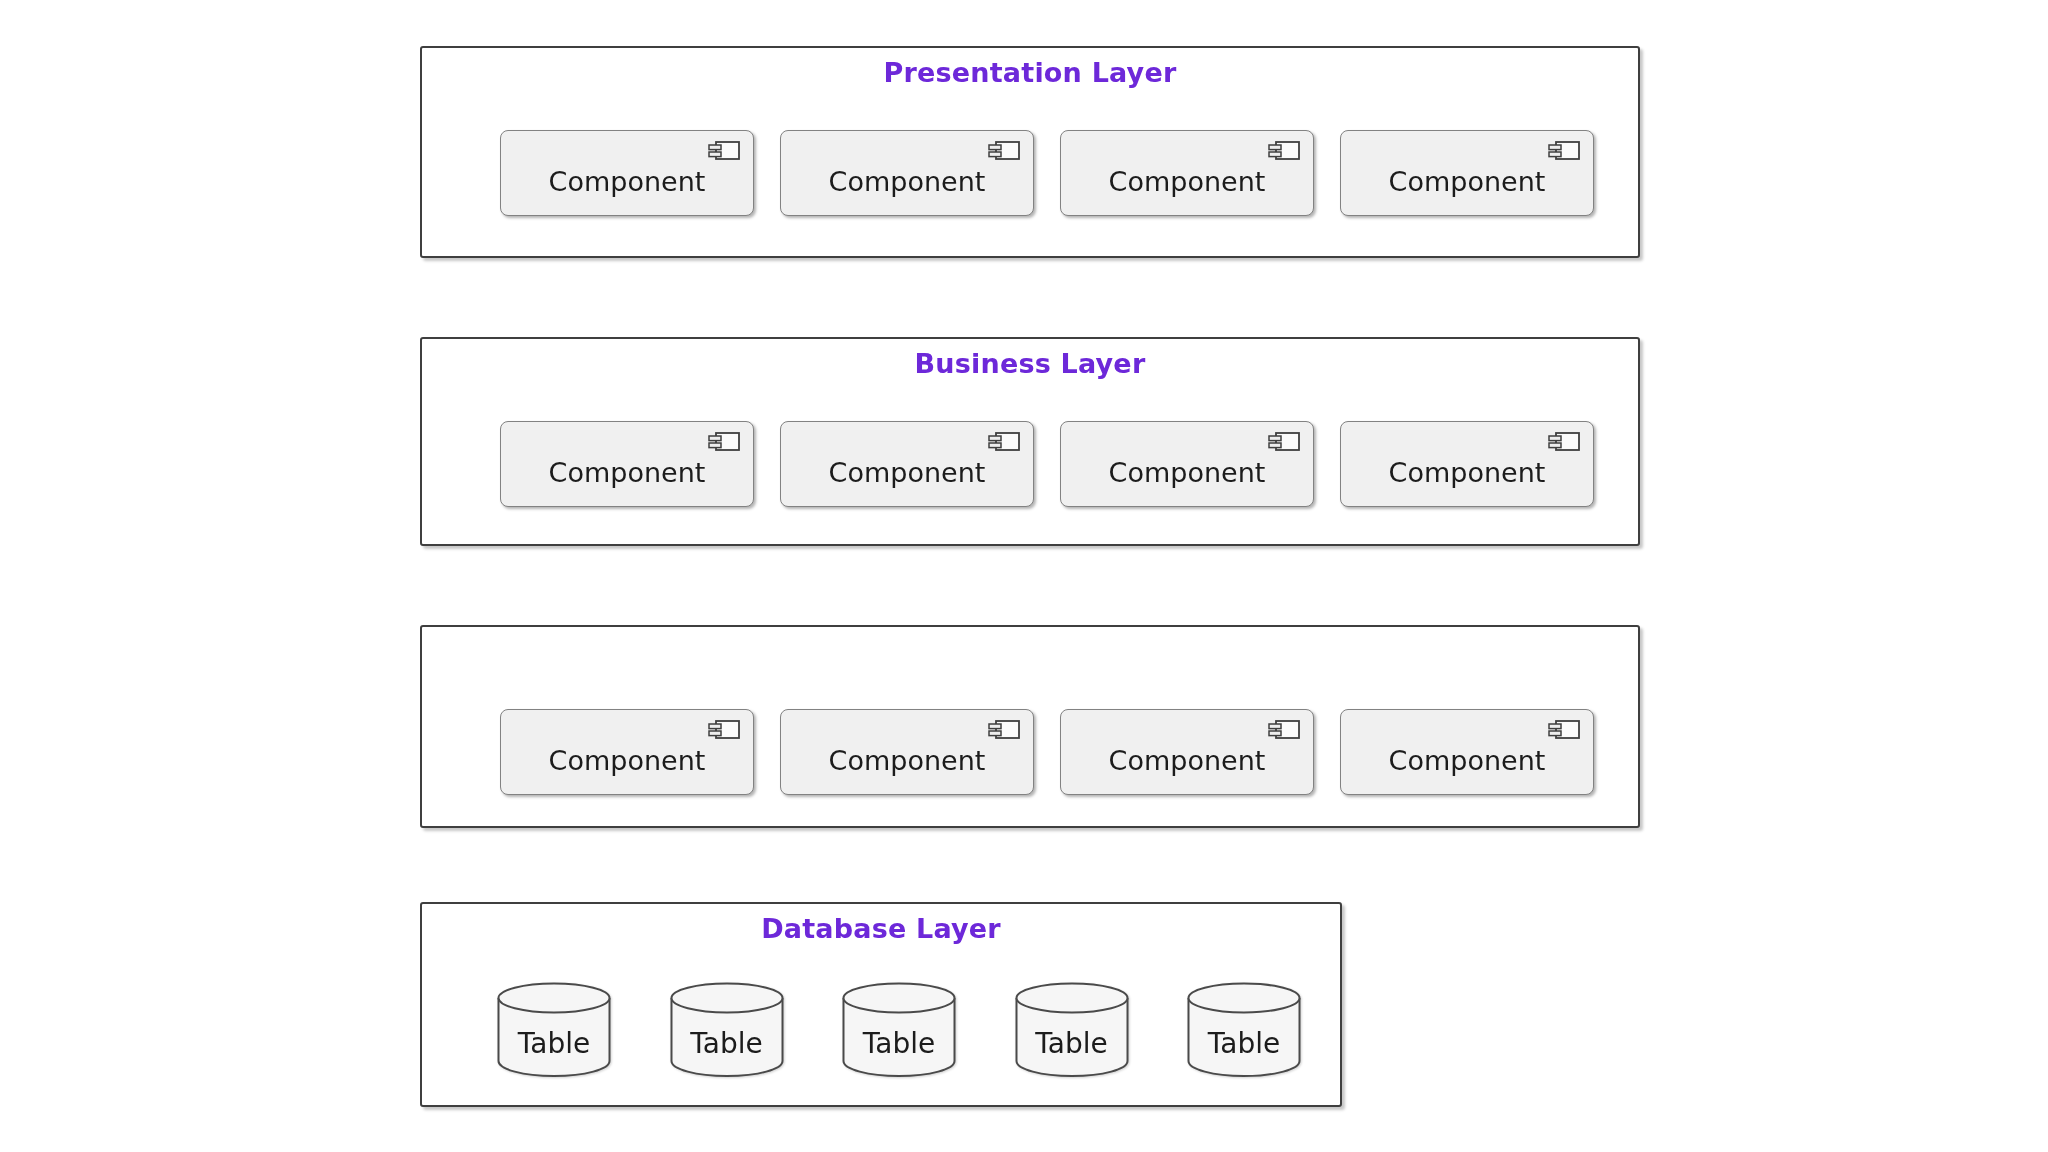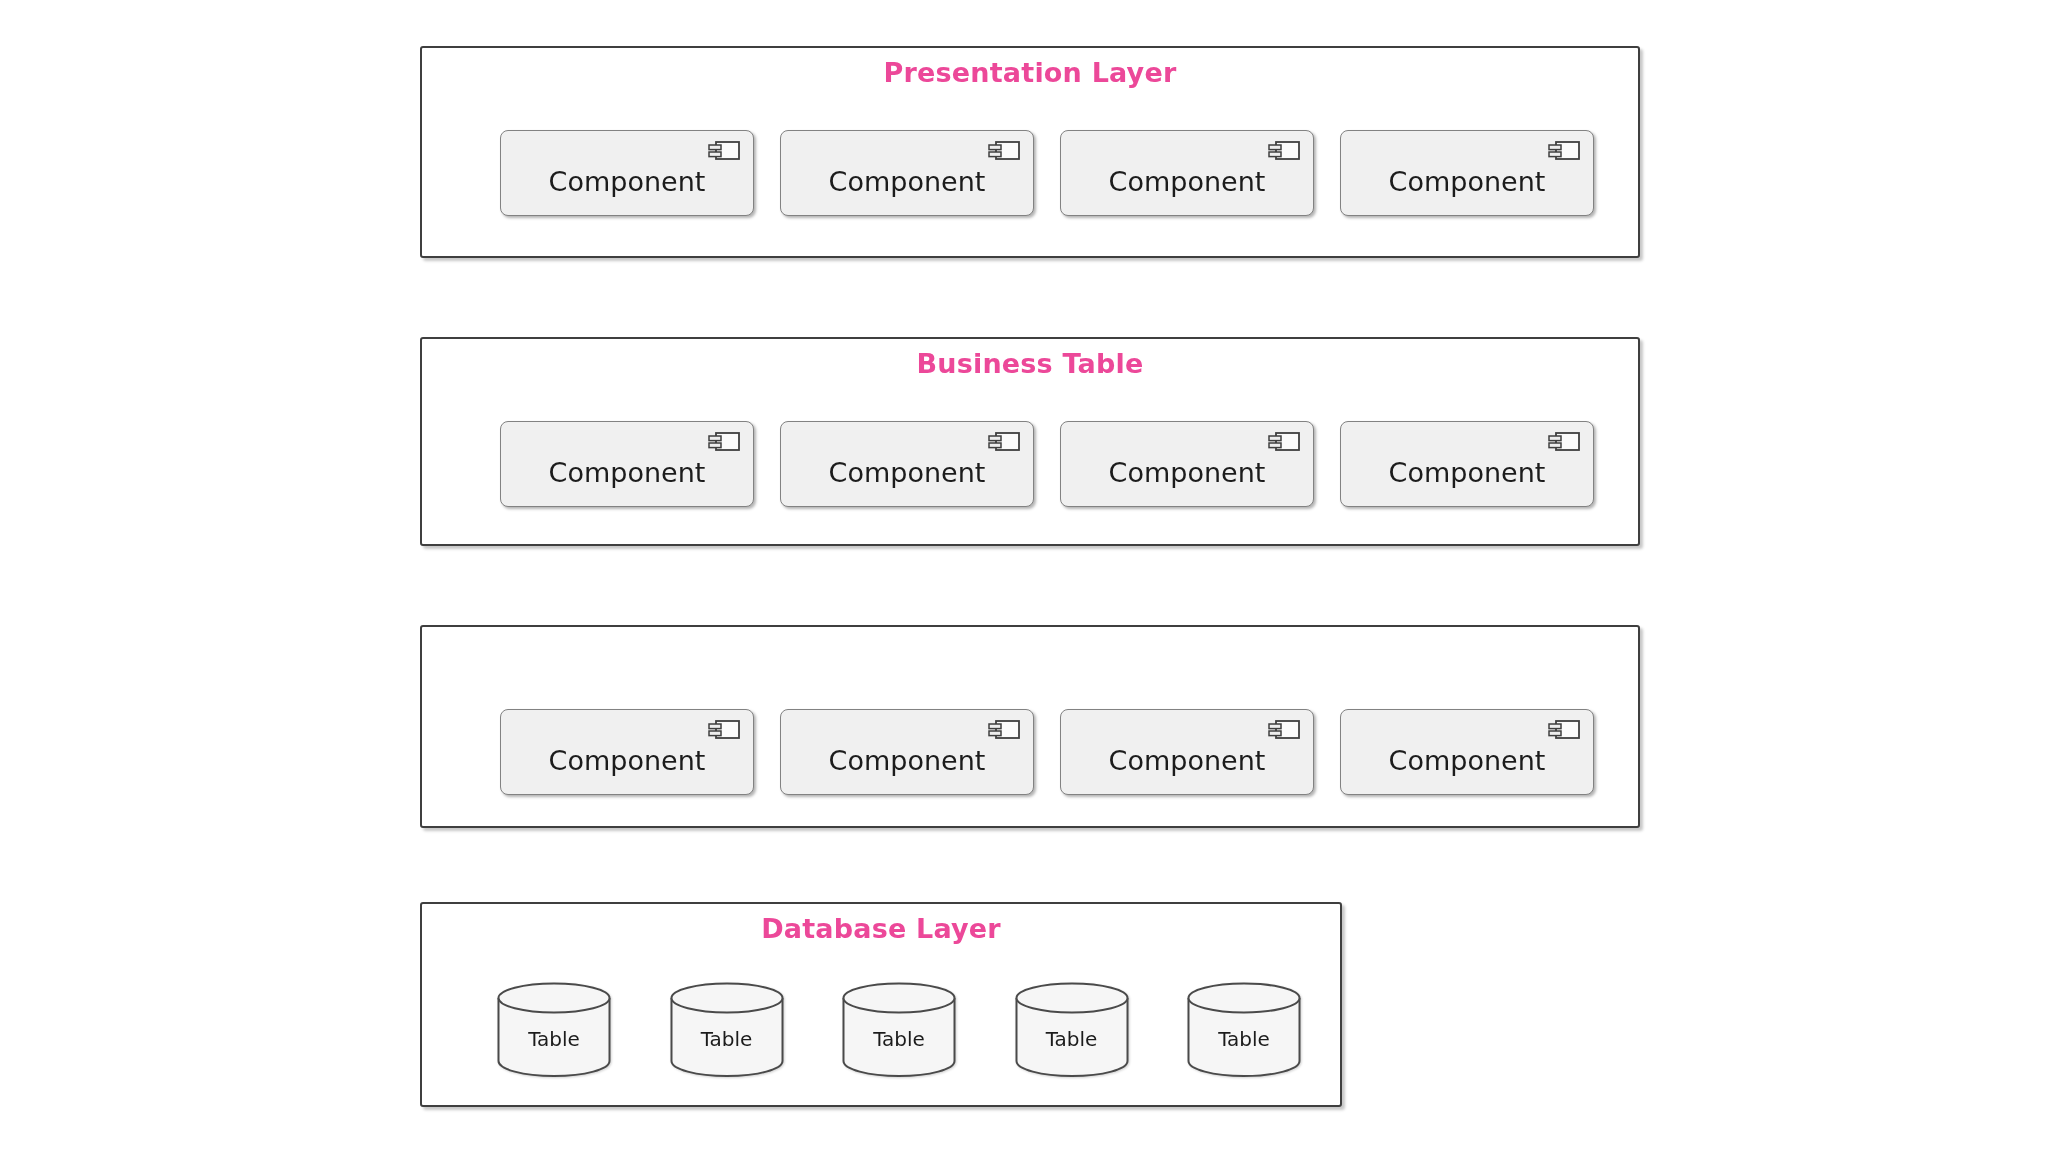--- a/index.html
+++ b/index.html
@@ -25,21 +25,21 @@
   .layer-business     { top: 337px; height: 209px; }
   .layer-persistence  { top: 625px; height: 203px; }
   .layer-database     { top: 902px; height: 205px; width: 922px; }
 
   .layer-title {
     padding-top: 9px;
     text-align: center;
     font-size: 27px;
     font-weight: bold;
     letter-spacing: 0.2px;
-    color: #ec4899;
+    color: #6d28d9;
   }
 
   .comp-row {
     position: absolute;
     top: 82px; left: 78px; right: 44px;
     display: flex;
     justify-content: space-between;
   }
   .component {
     position: relative;
@@ -62,21 +62,21 @@
     top: 77px; left: 74px; right: 38px;
     display: flex;
     justify-content: space-between;
   }
   .cylinder { position: relative; width: 116px; height: 98px; }
   .cylinder svg { display: block; filter: drop-shadow(1px 1px 1px rgba(0,0,0,0.18)); }
   .cyl-label {
     position: absolute;
     top: 46px; left: 0; right: 0;
     text-align: center;
-    font-size: 20px;
+    font-size: 28px;
     color: #1c1c1c;
   }
 </style>
 </head>
 <body>
 
 <div class="canvas">
 
   <section class="layer layer-presentation">
     <h2 class="layer-title">Presentation Layer</h2>
@@ -118,21 +118,21 @@
             <rect x="3" y="6" width="12" height="4.6" fill="#ededed" stroke="#3f3f3f" stroke-width="1.5"></rect>
             <rect x="3" y="13" width="12" height="4.6" fill="#ededed" stroke="#3f3f3f" stroke-width="1.5"></rect>
           </svg>
         </span>
         <span class="comp-label">Component</span>
       </div>
     </div>
   </section>
 
   <section class="layer layer-business">
-    <h2 class="layer-title">Business Table</h2>
+    <h2 class="layer-title">Business Layer</h2>
     <div class="comp-row">
       <div class="component">
         <span class="comp-icon">
           <svg viewBox="0 0 36 24" width="36" height="24">
             <rect x="10" y="3" width="23" height="17" fill="#fbfbfb" stroke="#3f3f3f" stroke-width="1.8"></rect>
             <rect x="3" y="6" width="12" height="4.6" fill="#ededed" stroke="#3f3f3f" stroke-width="1.5"></rect>
             <rect x="3" y="13" width="12" height="4.6" fill="#ededed" stroke="#3f3f3f" stroke-width="1.5"></rect>
           </svg>
         </span>
         <span class="comp-label">Component</span>

